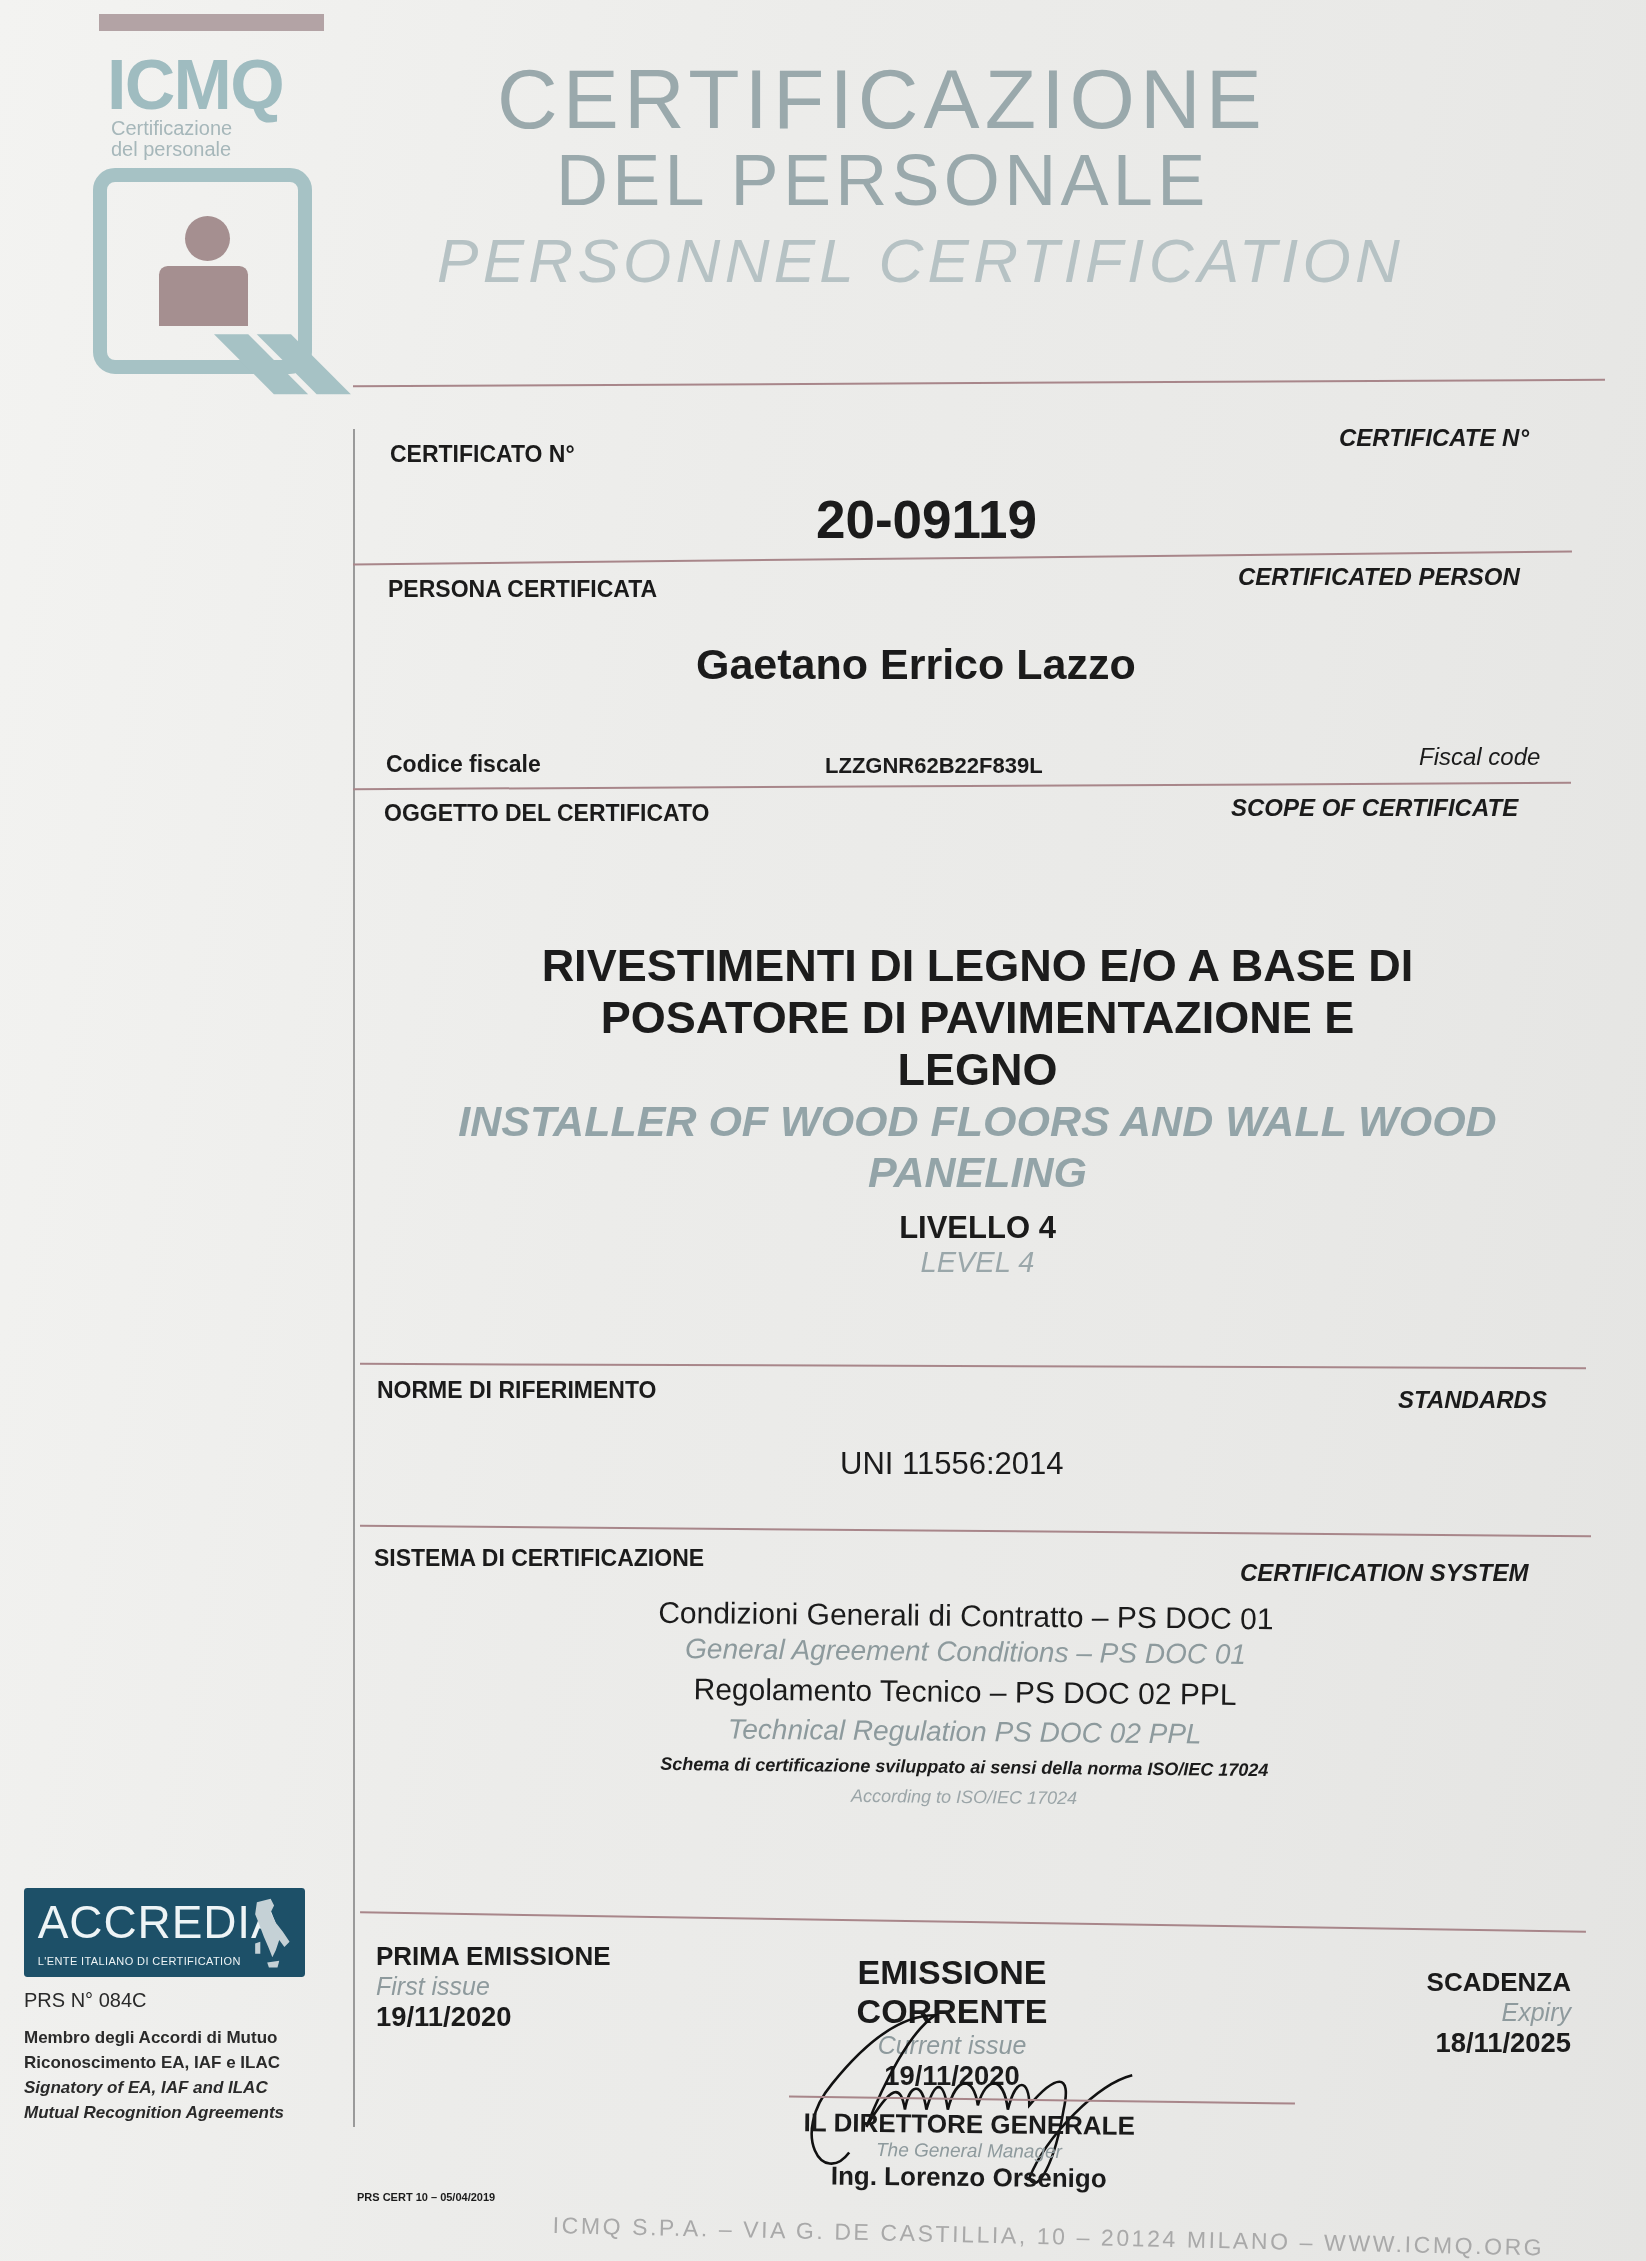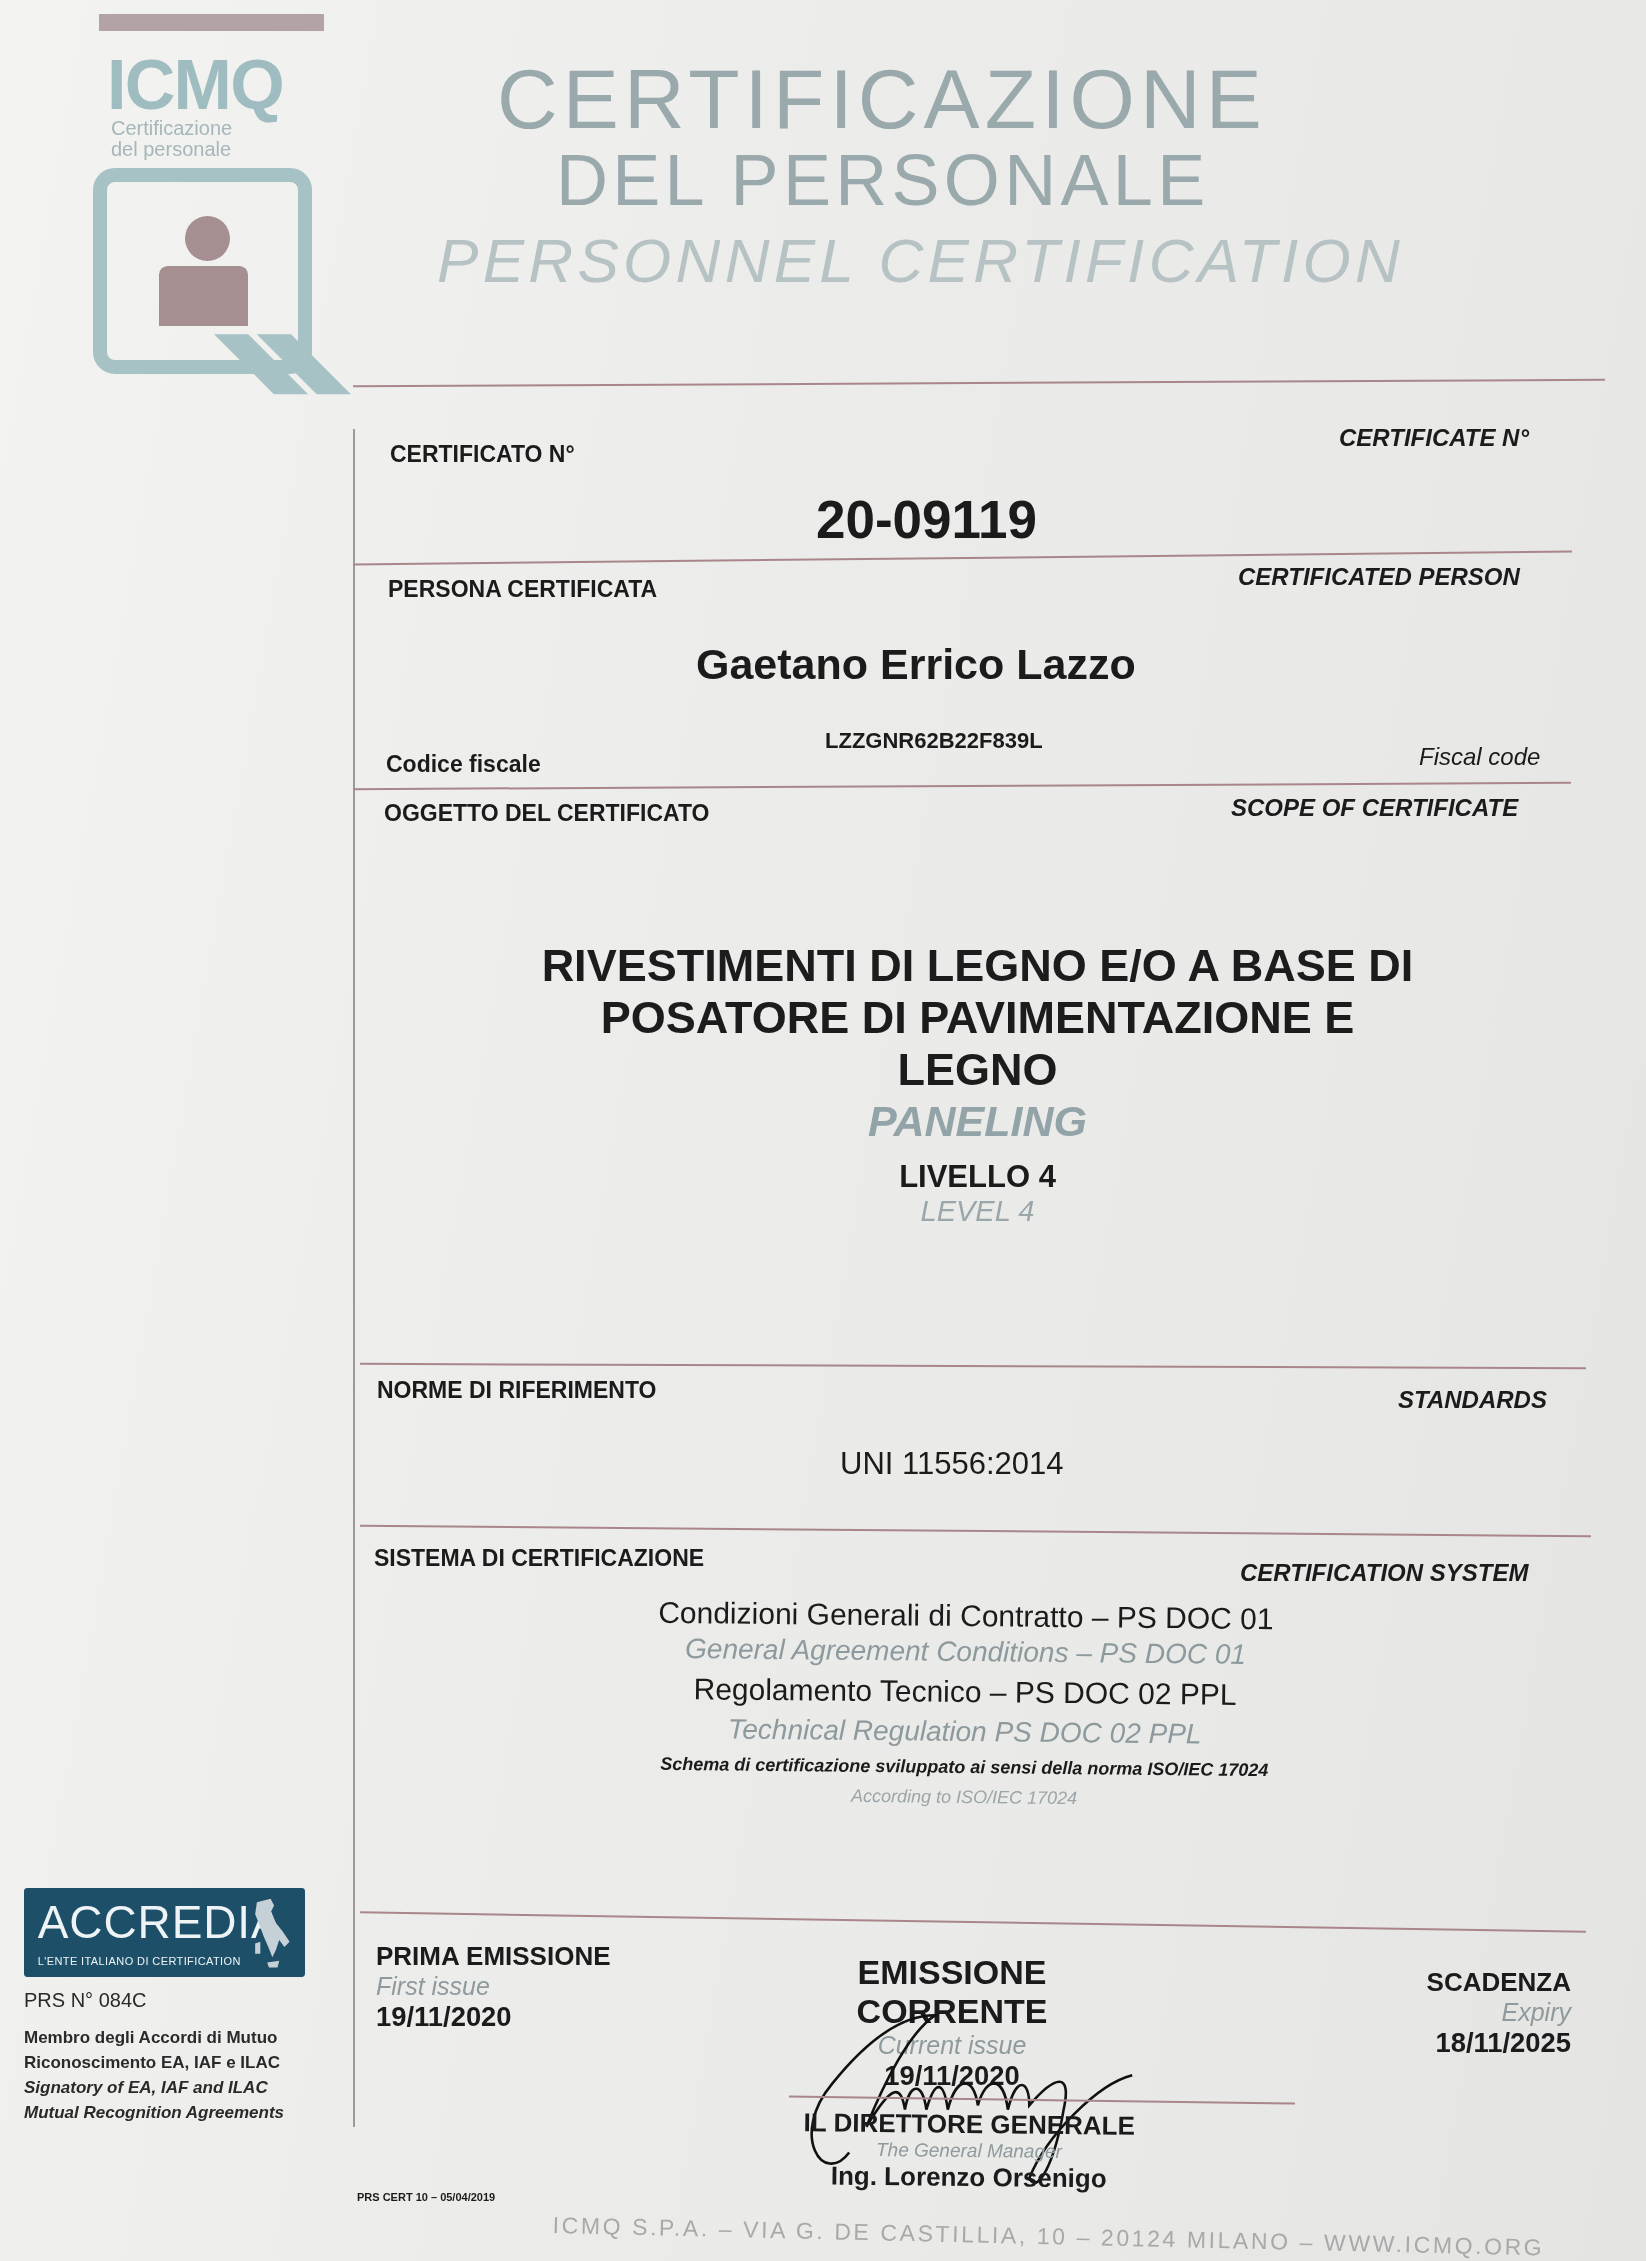--- a/index.html
+++ b/index.html
@@ -64,31 +64,32 @@
 
 <div class="abs label" style="left:390px; top:441px;">CERTIFICATO N°</div>
 <div class="abs label-en" style="left:1339px; top:424px;">CERTIFICATE N°</div>
 <div class="abs big-num" style="left:816px; top:489px;">20-09119</div>
 <div class="abs rule" style="left:353px; top:557px; width:1219px; transform:rotate(-0.6deg);"></div>
 
 <div class="abs label" style="left:388px; top:576px;">PERSONA CERTIFICATA</div>
 <div class="abs label-en" style="left:1238px; top:563px;">CERTIFICATED PERSON</div>
 <div class="abs person" style="left:696px; top:640px;">Gaetano Errico Lazzo</div>
 <div class="abs label" style="left:386px; top:751px; font-weight:bold;">Codice fiscale</div>
-<div class="abs label" style="left:825px; top:728px; font-size:22px;">LZZGNR62B22F839L</div>
+<div class="abs label" style="left:825px; top:753px; font-size:22px;">LZZGNR62B22F839L</div>
 <div class="abs" style="left:1419px; top:743px; font-size:24px; font-style:italic;">Fiscal code</div>
 <div class="abs rule" style="left:353px; top:785px; width:1218px; transform:rotate(-0.3deg);"></div>
 
 <div class="abs label" style="left:384px; top:800px;">OGGETTO DEL CERTIFICATO</div>
 <div class="abs label-en" style="left:1231px; top:794px;">SCOPE OF CERTIFICATE</div>
 
 <div class="abs center" style="left:360px; top:940px; width:1235px;">
   <div class="scope">RIVESTIMENTI DI LEGNO E/O A BASE DI</div>
   <div class="scope">POSATORE DI PAVIMENTAZIONE E</div>
   <div class="scope">LEGNO</div>
+  <div class="scope-en">INSTALLER OF WOOD FLOORS AND WALL WOOD</div>
   <div class="scope-en">PANELING</div>
   <div style="font-size:31px; font-weight:bold; margin-top:12px;">LIVELLO 4</div>
   <div style="font-size:29px; font-style:italic; color:#9aa7aa;">LEVEL 4</div>
 </div>
 <div class="abs rule" style="left:360px; top:1365px; width:1226px; transform:rotate(0.2deg);"></div>
 
 <div class="abs label" style="left:377px; top:1377px;">NORME DI RIFERIMENTO</div>
 <div class="abs label-en" style="left:1398px; top:1386px;">STANDARDS</div>
 <div class="abs" style="left:840px; top:1446px; font-size:31px;">UNI 11556:2014</div>
 <div class="abs rule" style="left:360px; top:1530px; width:1231px; transform:rotate(0.5deg);"></div>

